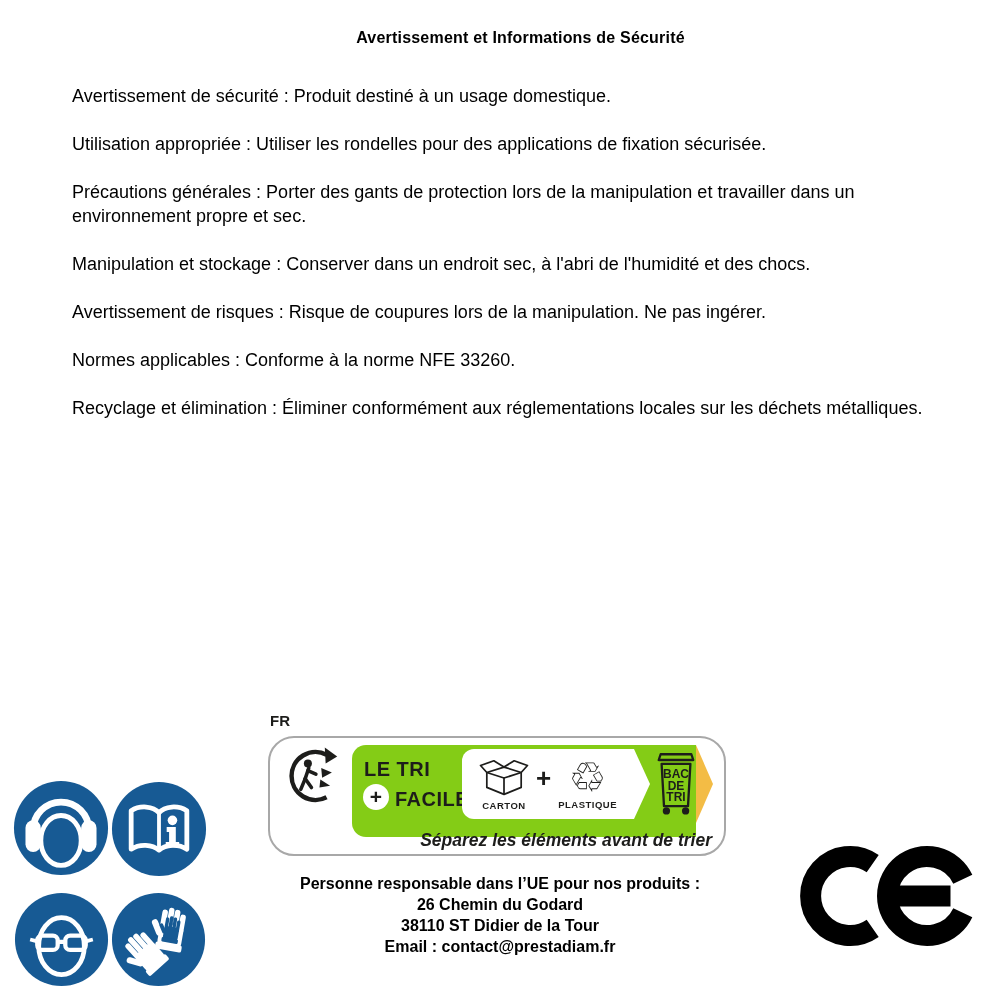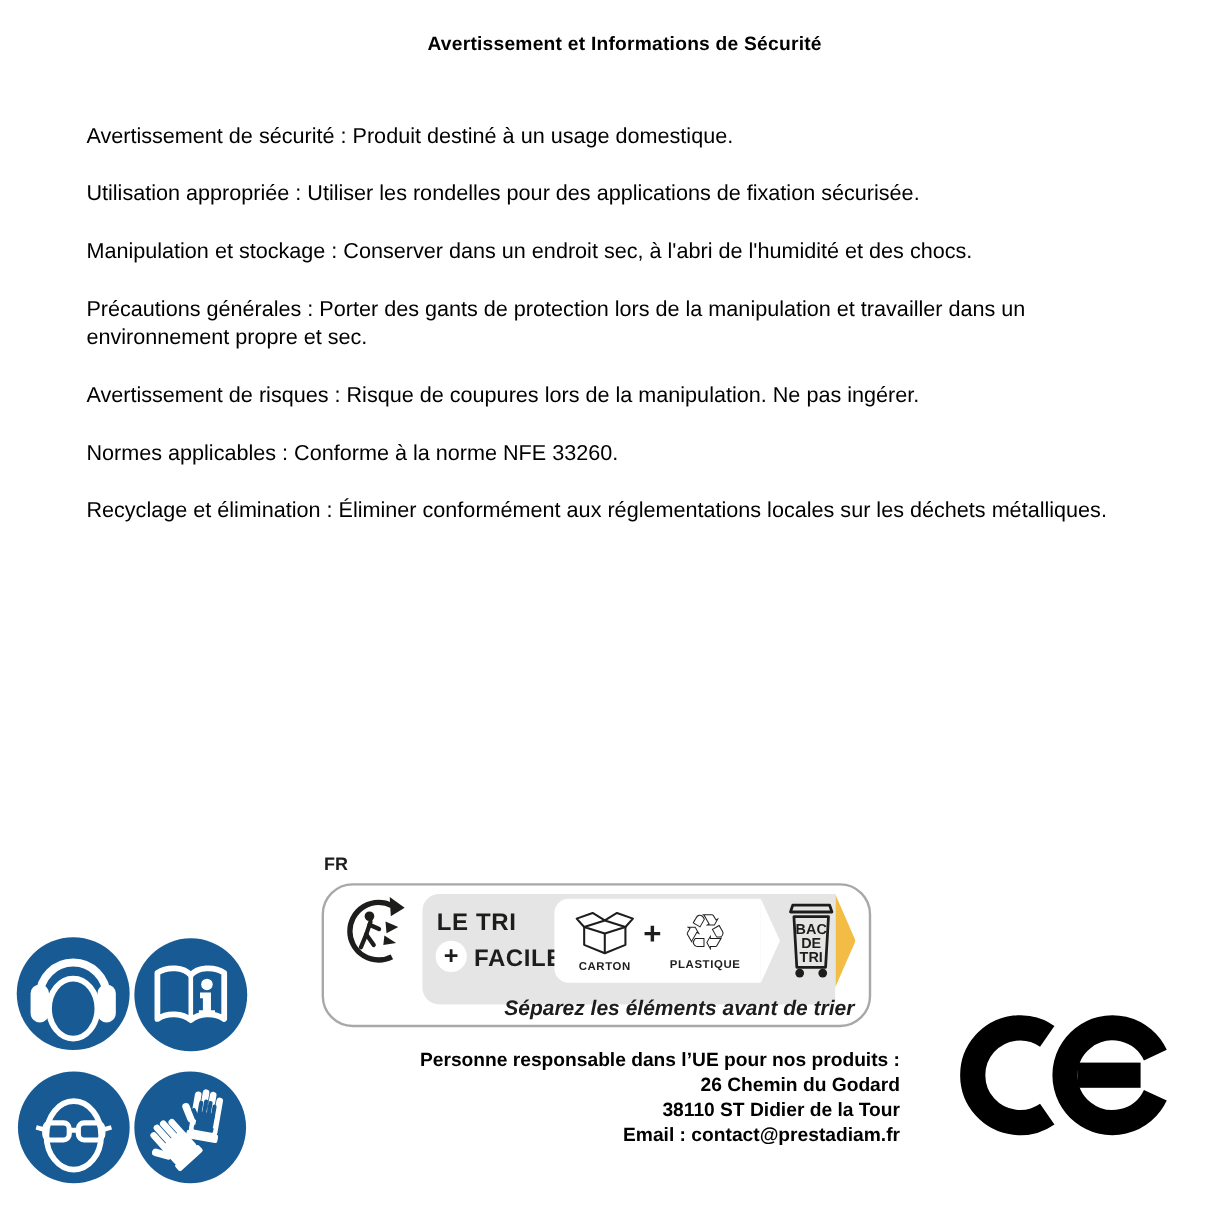--- a/index.html
+++ b/index.html
@@ -4,30 +4,30 @@
 <style>
   html,body{margin:0;padding:0;background:#fff;}
   #doc{
     position:relative;width:1005px;height:1005px;background:#ffffff;overflow:hidden;
     font-family:"Liberation Sans","DejaVu Sans",sans-serif;color:#000;padding-left:36px;
   }
   
   .title{position:absolute;left:0;right:0;top:29px;text-align:center;
     font-size:16px;font-weight:bold;letter-spacing:.2px;}
   .paragraphs{position:absolute;left:72px;top:84px;width:856px;}
-  .paragraphs p{margin:17px 0 24px 0;font-size:18px;line-height:24px;font-weight:400;}
+  .paragraphs p{margin:0 0 24px 0;font-size:18px;line-height:24px;font-weight:400;}
   
   .picto{position:absolute;}
   
   .fr-label{position:absolute;left:270px;top:712px;font-size:15px;font-weight:bold;color:#1d1d1b;}
   .tri-box{position:absolute;left:268px;top:736px;width:454px;height:116px;
     background:#fff;border:2px solid #a8a8a8;border-radius:26px;}
   .triman{position:absolute;left:8px;top:6px;width:74px;height:64px;}
   .yellow-band{position:absolute;left:82px;top:7px;width:344px;height:92px;
-    background:#e5e5e5;border-radius:14px 0 0 14px;}
+    background:#84cc16;border-radius:14px 0 0 14px;}
   .yellow-chevron{position:absolute;left:426px;top:7px;width:17px;height:78px;
     background:#f3bc45;clip-path:polygon(0 0,100% 50%,0 100%);}
   .letri-l1{position:absolute;left:12px;top:13px;font-size:20px;font-weight:800;
     color:#1d1d1b;letter-spacing:.5px;}
   .plus-circle{position:absolute;left:11px;top:39px;width:26px;height:26px;border-radius:50%;
     background:#fff;color:#1d1d1b;font-size:21px;font-weight:800;line-height:25px;text-align:center;}
   .letri-l2{position:absolute;left:43px;top:43px;font-size:20px;font-weight:800;
     color:#1d1d1b;letter-spacing:.5px;}
   .white-inset{position:absolute;left:110px;top:4px;width:172px;height:70px;
     background:#fff;border-radius:12px 0 0 12px;
@@ -35,37 +35,37 @@
   .inset-chevron{position:absolute;left:282px;top:4px;width:16px;height:70px;
     background:#fff;clip-path:polygon(0 0,100% 50%,0 100%);}
   .mat{display:flex;flex-direction:column;align-items:center;}
   .mat-label{font-size:9.5px;font-weight:bold;color:#1d1d1b;letter-spacing:.5px;margin-top:1px;}
   .mat-plus{font-size:26px;font-weight:800;color:#1d1d1b;margin-top:-12px;}
   .recycle-glyph{font-family:"DejaVu Sans",sans-serif;font-size:42px;line-height:40px;color:#1d1d1b;}
   .bin{position:absolute;left:300px;top:5px;width:48px;height:68px;}
   .tagline{position:absolute;right:12px;top:92px;font-size:17.5px;font-style:italic;
     font-weight:600;color:#1d1d1b;}
   
-  .contact{position:absolute;left:250px;top:873px;width:500px;text-align:right;
+  .contact{position:absolute;left:250px;top:873px;width:500px;text-align:center;
     font-size:16px;font-weight:bold;line-height:21px;}
   
   .ce{position:absolute;left:799px;top:845px;width:174px;height:102px;}
 </style>
 </head>
 <body>
 
 <div id="doc">
 
   <div class="title">Avertissement et Informations de Sécurité</div>
 
   <div class="paragraphs">
     <p>Avertissement de sécurité : Produit destiné à un usage domestique.</p>
     <p>Utilisation appropriée : Utiliser les rondelles pour des applications de fixation sécurisée.</p>
+    <p>Précautions générales : Porter des gants de protection lors de la manipulation et travailler dans un environnement propre et sec.</p>
     <p>Manipulation et stockage : Conserver dans un endroit sec, à l'abri de l'humidité et des chocs.</p>
-    <p>Précautions générales : Porter des gants de protection lors de la manipulation et travailler dans un environnement propre et sec.</p>
     <p>Avertissement de risques : Risque de coupures lors de la manipulation. Ne pas ingérer.</p>
     <p>Normes applicables : Conforme à la norme NFE 33260.</p>
     <p>Recyclage et élimination : Éliminer conformément aux réglementations locales sur les déchets métalliques.</p>
   </div>
 
   <svg class="picto" style="left:13px;top:780px" width="96" height="96" viewBox="0 0 100 100">
     <circle cx="50" cy="50" r="49" fill="#175a94"></circle>
     <path d="M21 52 A29 29 0 0 1 79 52" stroke="#fff" stroke-width="7" fill="none"></path>
     <rect x="13" y="42" width="16" height="33" rx="8" fill="#fff"></rect>
     <rect x="71" y="42" width="16" height="33" rx="8" fill="#fff"></rect>

